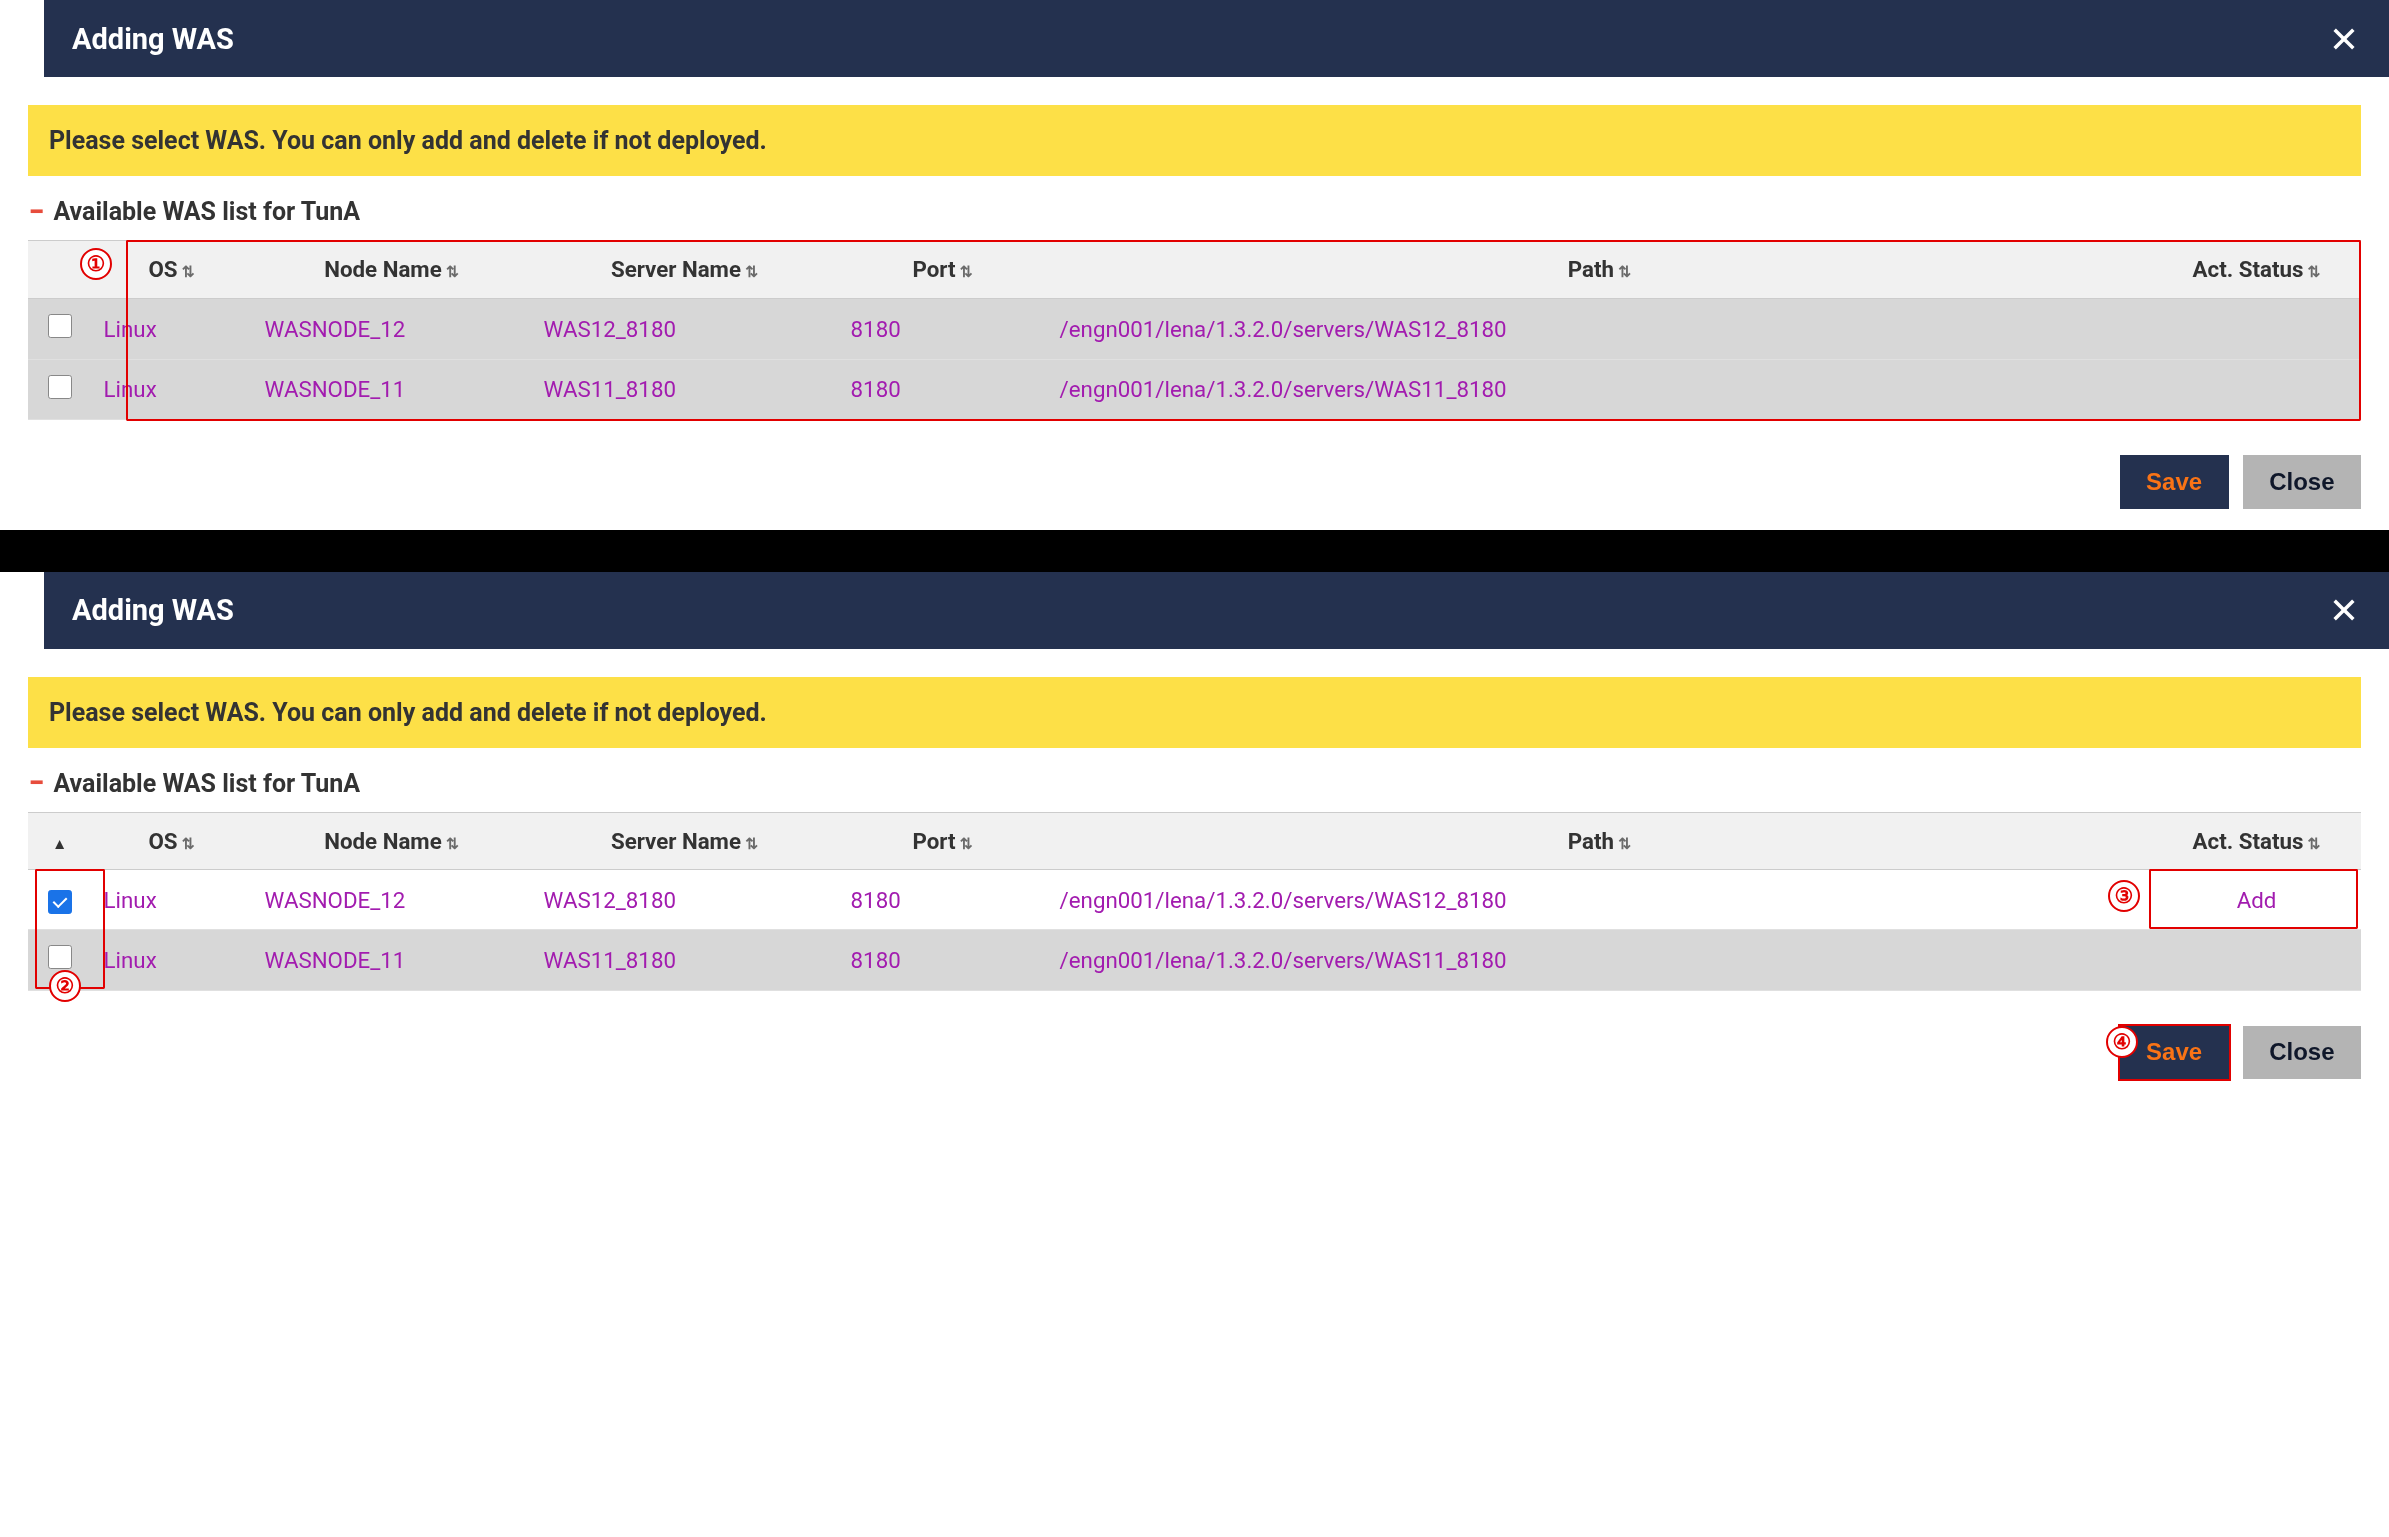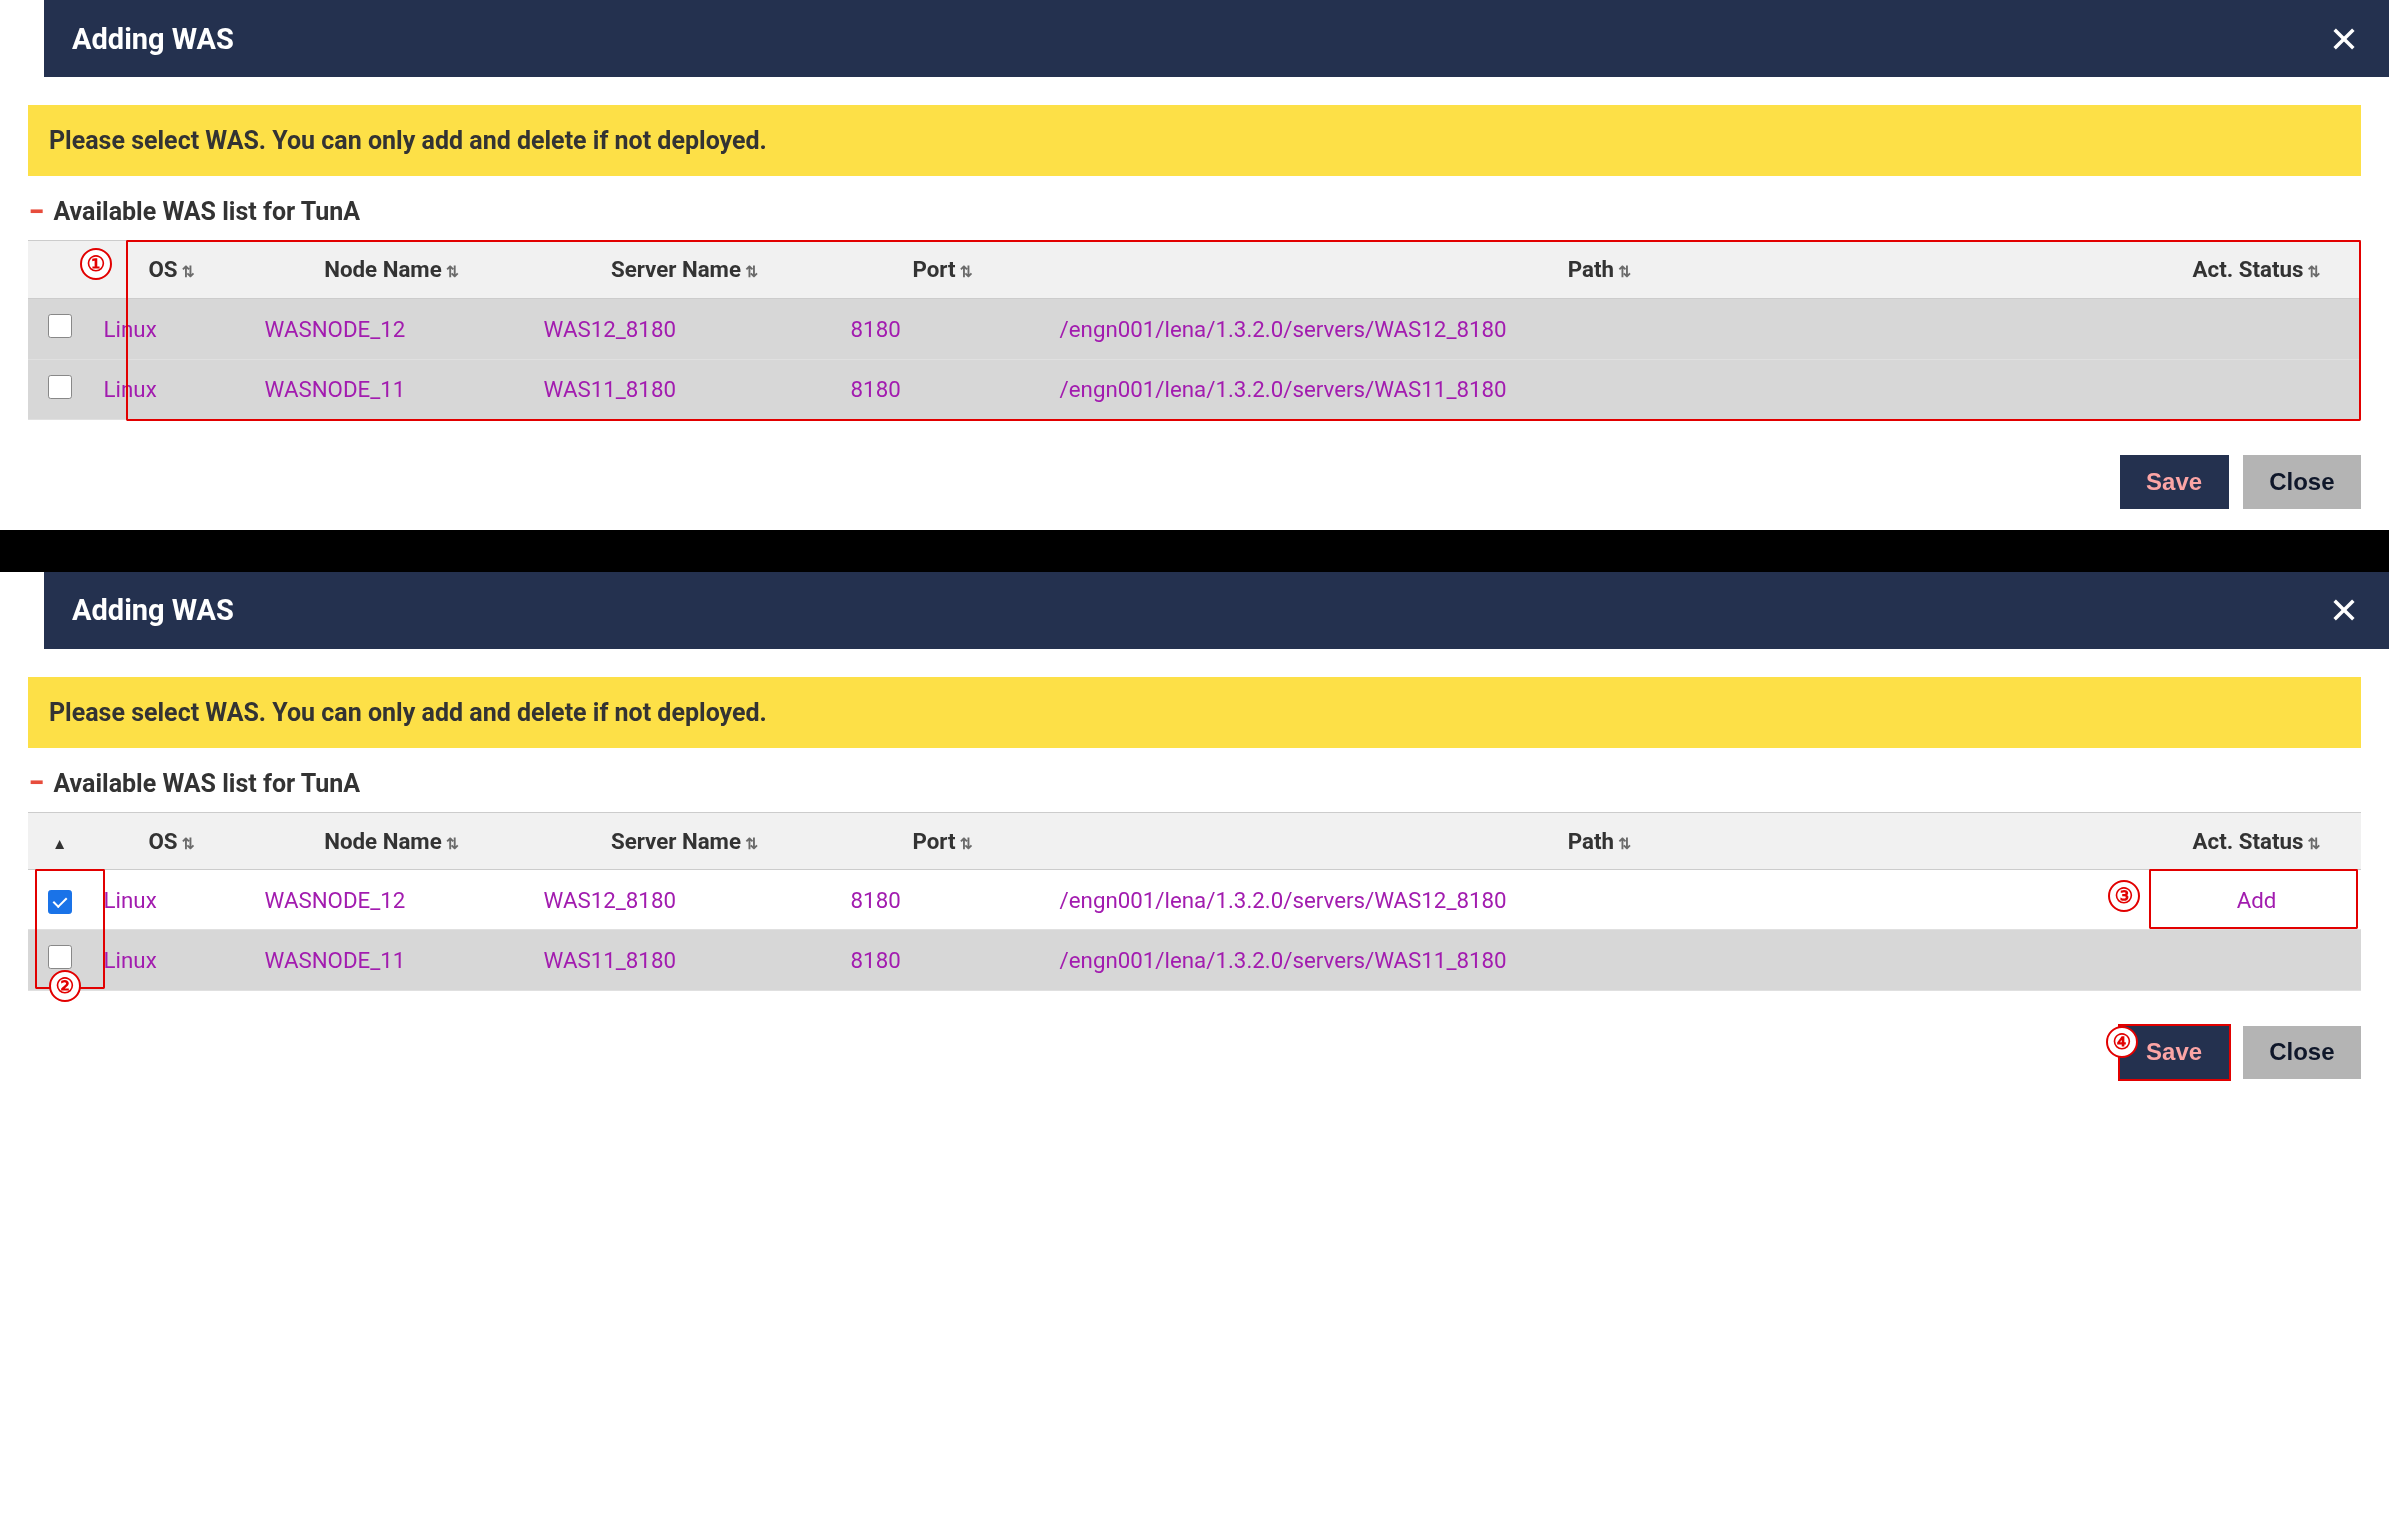--- a/index.html
+++ b/index.html
@@ -99,21 +99,21 @@
     margin-top: 28px;
     padding-top: 7px;
   }
   .btn {
     padding: 12.6px 26.5px;
     font-size: 24px;
     font-weight: 600;
     border: none;
     cursor: pointer;
   }
-  .btn-primary { background:#24314f; color:#fca5a5; }
+  .btn-primary { background:#24314f; color:#f97316; }
   .btn-muted   { background:#b4b4b4; color:#0f172a; }
   
   .cb {
     width: 24px; height: 24px;
     border: 1.4px solid #888;
     border-radius: 2.8px;
     display:inline-flex; align-items:center; justify-content:center;
     background:#fff;
     cursor:pointer;
   }

